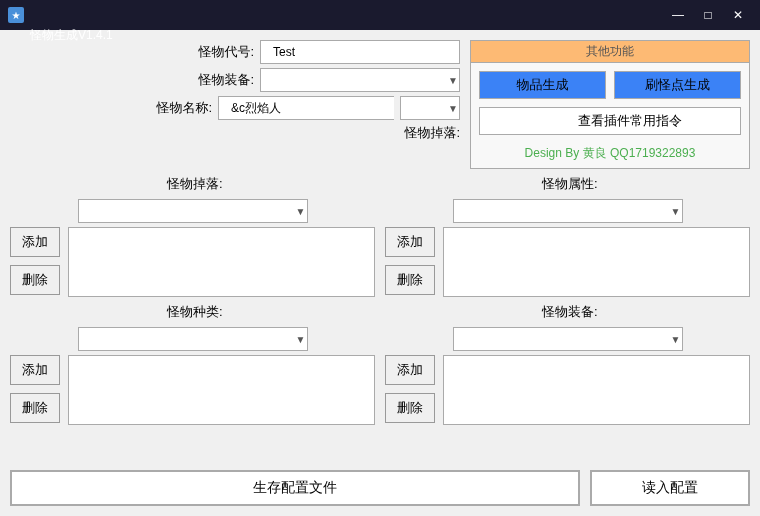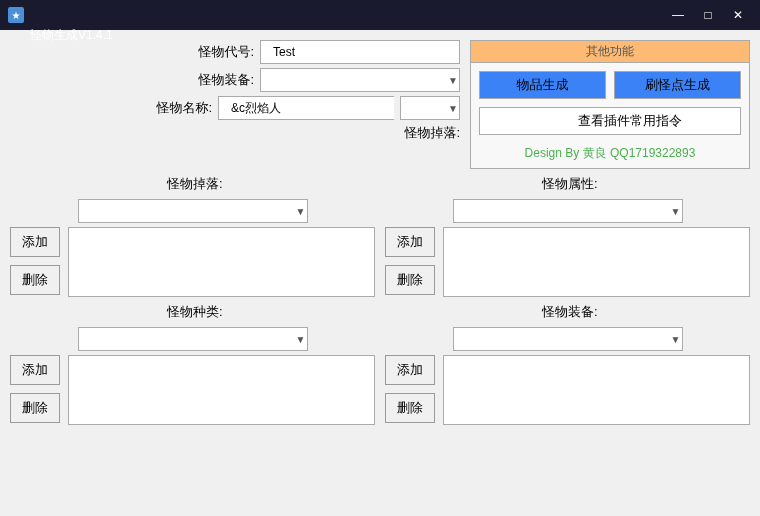--- a/index.html
+++ b/index.html
@@ -395,14 +395,18 @@
         <div class="btn-col">
           <button class="action-btn">添加</button>
           <button class="action-btn">删除</button>
         </div>
         <div class="list-box"></div>
       </div>
     </div>
 
   </div>
 
+  <div class="footer">
+    <button class="footer-btn">生存配置文件</button>
+    <button class="footer-btn" style="max-width:160px;">读入配置</button>
+  </div>
 
 </div>
 
 </body></html>

